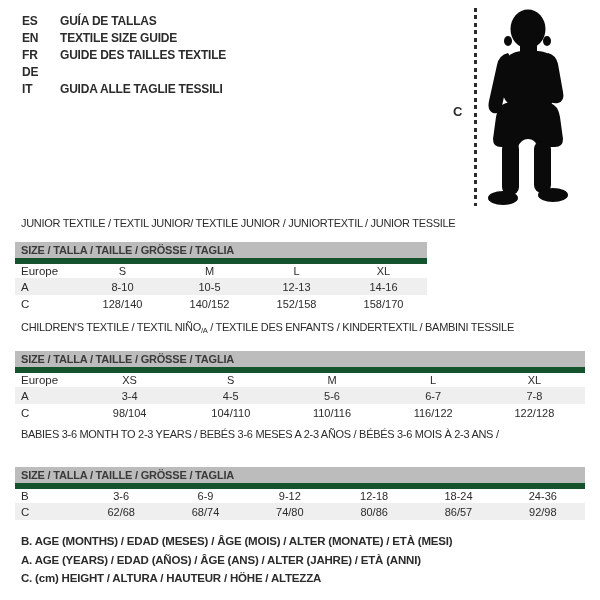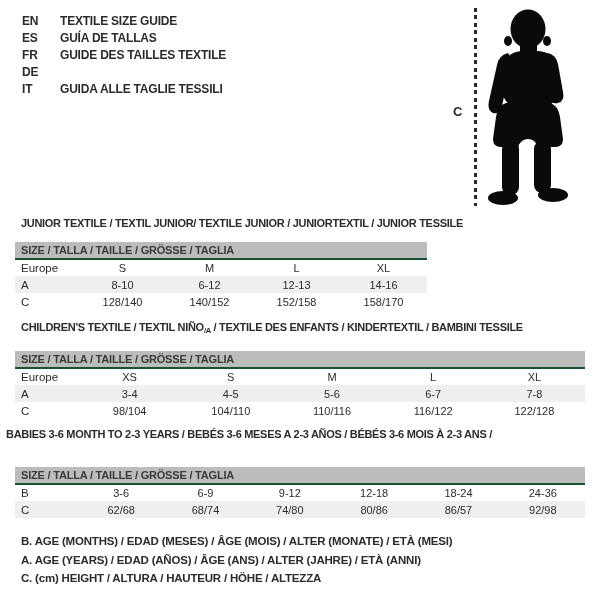--- a/index.html
+++ b/index.html
@@ -16,52 +16,52 @@
   .lang-row{display:flex;line-height:17px;font-weight:bold;font-size:12px;letter-spacing:-0.2px;}
   .lang-code{width:38px;flex:0 0 38px;}
 
   
   .dash-line{left:474px;top:8px;height:198px;width:2.5px;
     background:repeating-linear-gradient(to bottom,#2b2b2b 0 4px,transparent 4px 7.5px);}
   .c-label{left:453px;top:104px;font-weight:bold;font-size:13px;}
   .silhouette{left:486px;top:5px;}
 
   
-  .section-heading{font-weight:bold;font-size:11px;letter-spacing:-0.3px;white-space:nowrap;}
+  .section-heading{font-weight:normal;font-size:11px;letter-spacing:-0.3px;white-space:nowrap;}
   #junior-heading{top:217px;left:21px;}
   #children-heading{top:321px;left:21px;}
-  #babies-heading{top:426px;left:6px;line-height:17px;}
+  #babies-heading{top:426px;left:21px;line-height:17px;}
   .subscript{font-size:7.5px;vertical-align:-2px;}
 
   
   table.size-table{border-collapse:collapse;table-layout:fixed;font-size:11px;color:var(--ink);}
   #junior-table{top:242px;left:15px;width:412px;}
   #children-table{top:351px;left:15px;width:570px;}
   #babies-table{top:467px;left:15px;width:570px;}
   th.size-header{background:var(--header-bg);text-align:left;font-weight:bold;height:16px;
-    padding:0 0 0 6px;border-bottom:2px solid #14532d;color:#3a3a3a;font-size:11px;letter-spacing:-0.2px;}
+    padding:0 0 0 6px;border-bottom:6px solid #14532d;color:#3a3a3a;font-size:11px;letter-spacing:-0.2px;}
   .size-table tbody tr{height:17px;}
   .size-table tbody tr:nth-child(even){background:var(--row-alt);}
   .size-table th.row-label{text-align:left;font-weight:normal;padding-left:6px;font-size:11.5px;}
   .size-table td{text-align:center;font-weight:normal;padding:0;}
 
   
   .footnotes{top:532px;left:21px;font-weight:bold;font-size:11.5px;line-height:18.5px;letter-spacing:-0.2px;}
 </style>
 </head>
 <body style="--header-bg: #bcbcbc; --row-alt: #efefef; --ink: #2b2b2b;">
 
 <div class="abs lang-list">
   <div class="lang-row">
+    <span class="lang-code">ES</span>
+    <span class="lang-title">GUÍA DE TALLAS</span>
+  </div>
+  <div class="lang-row">
     <span class="lang-code">EN</span>
     <span class="lang-title">TEXTILE SIZE GUIDE</span>
-  </div>
-  <div class="lang-row">
-    <span class="lang-code">ES</span>
-    <span class="lang-title">GUÍA DE TALLAS</span>
   </div>
   <div class="lang-row">
     <span class="lang-code">FR</span>
     <span class="lang-title">GUIDE DES TAILLES TEXTILE</span>
   </div>
   <div class="lang-row">
     <span class="lang-code">DE</span>
   </div>
   <div class="lang-row">
     <span class="lang-code">IT</span>
@@ -106,21 +106,21 @@
       <tr>
         <th class="row-label">Europe</th>
         <td>S</td>
         <td>M</td>
         <td>L</td>
         <td>XL</td>
       </tr>
       <tr>
         <th class="row-label">A</th>
         <td>8-10</td>
-        <td>6-12</td>
+        <td>10-5</td>
         <td>12-13</td>
         <td>14-16</td>
       </tr>
       <tr>
         <th class="row-label">C</th>
         <td>128/140</td>
         <td>140/152</td>
         <td>152/158</td>
         <td>158/170</td>
       </tr>

